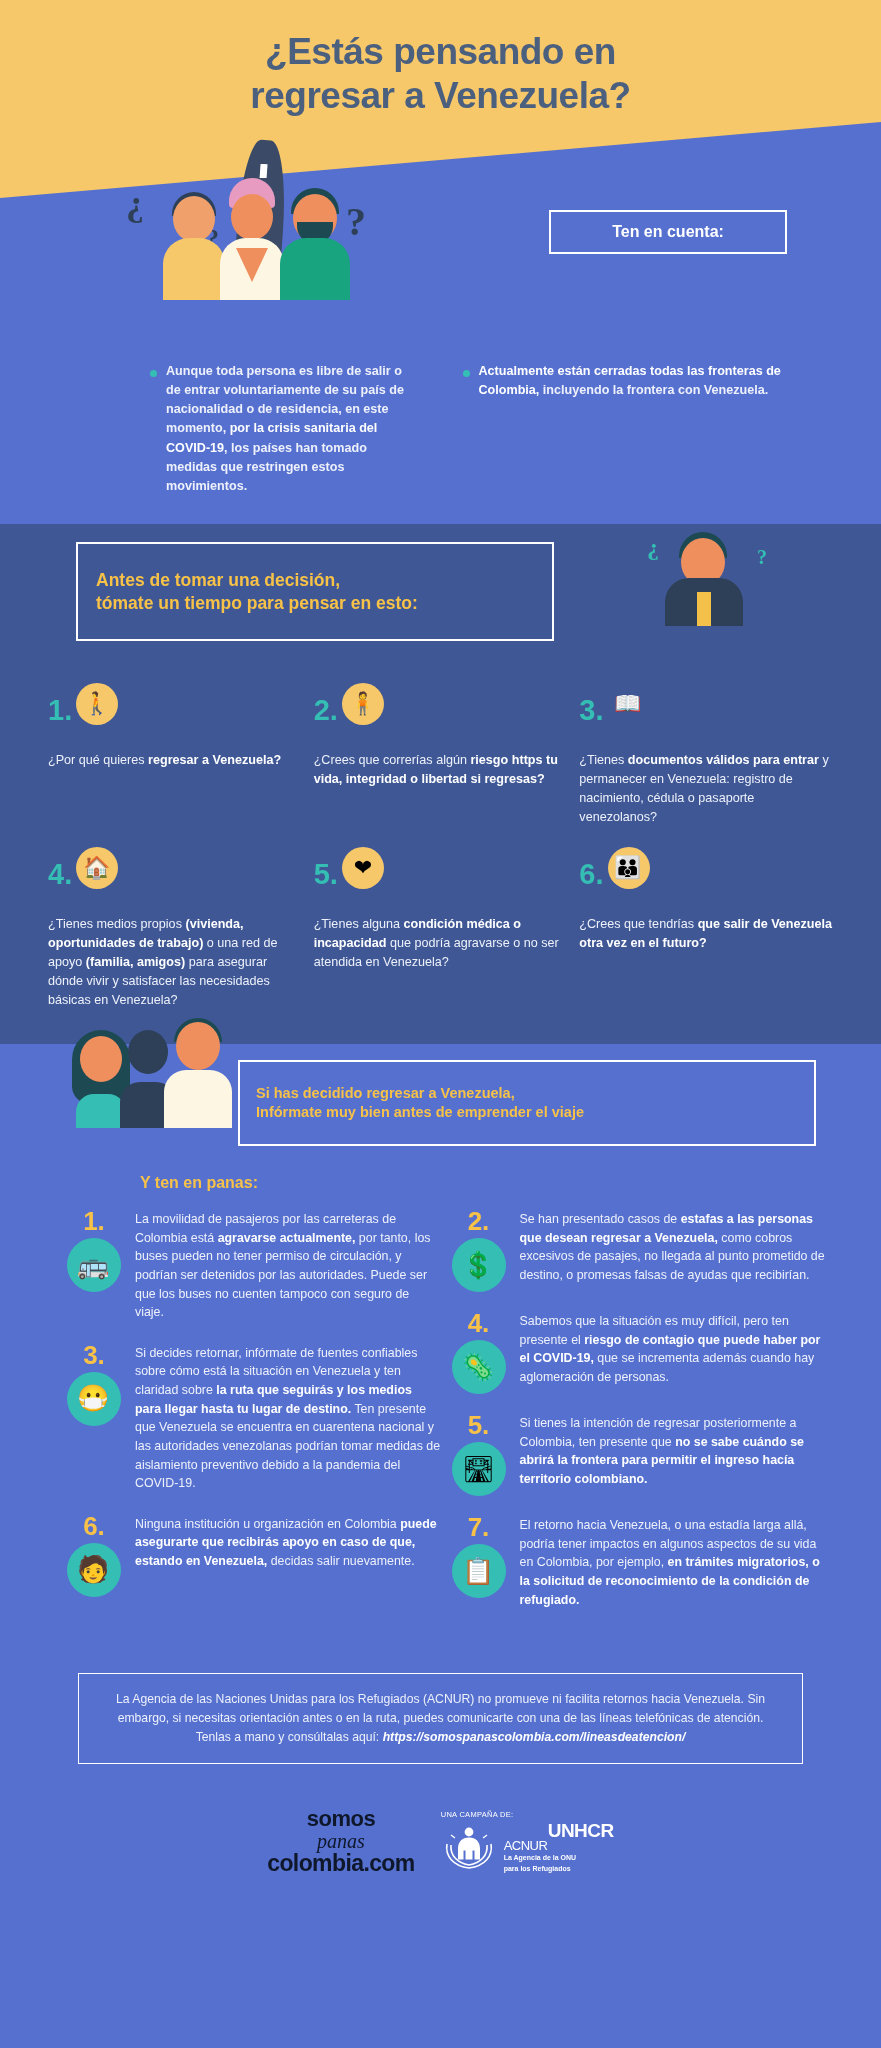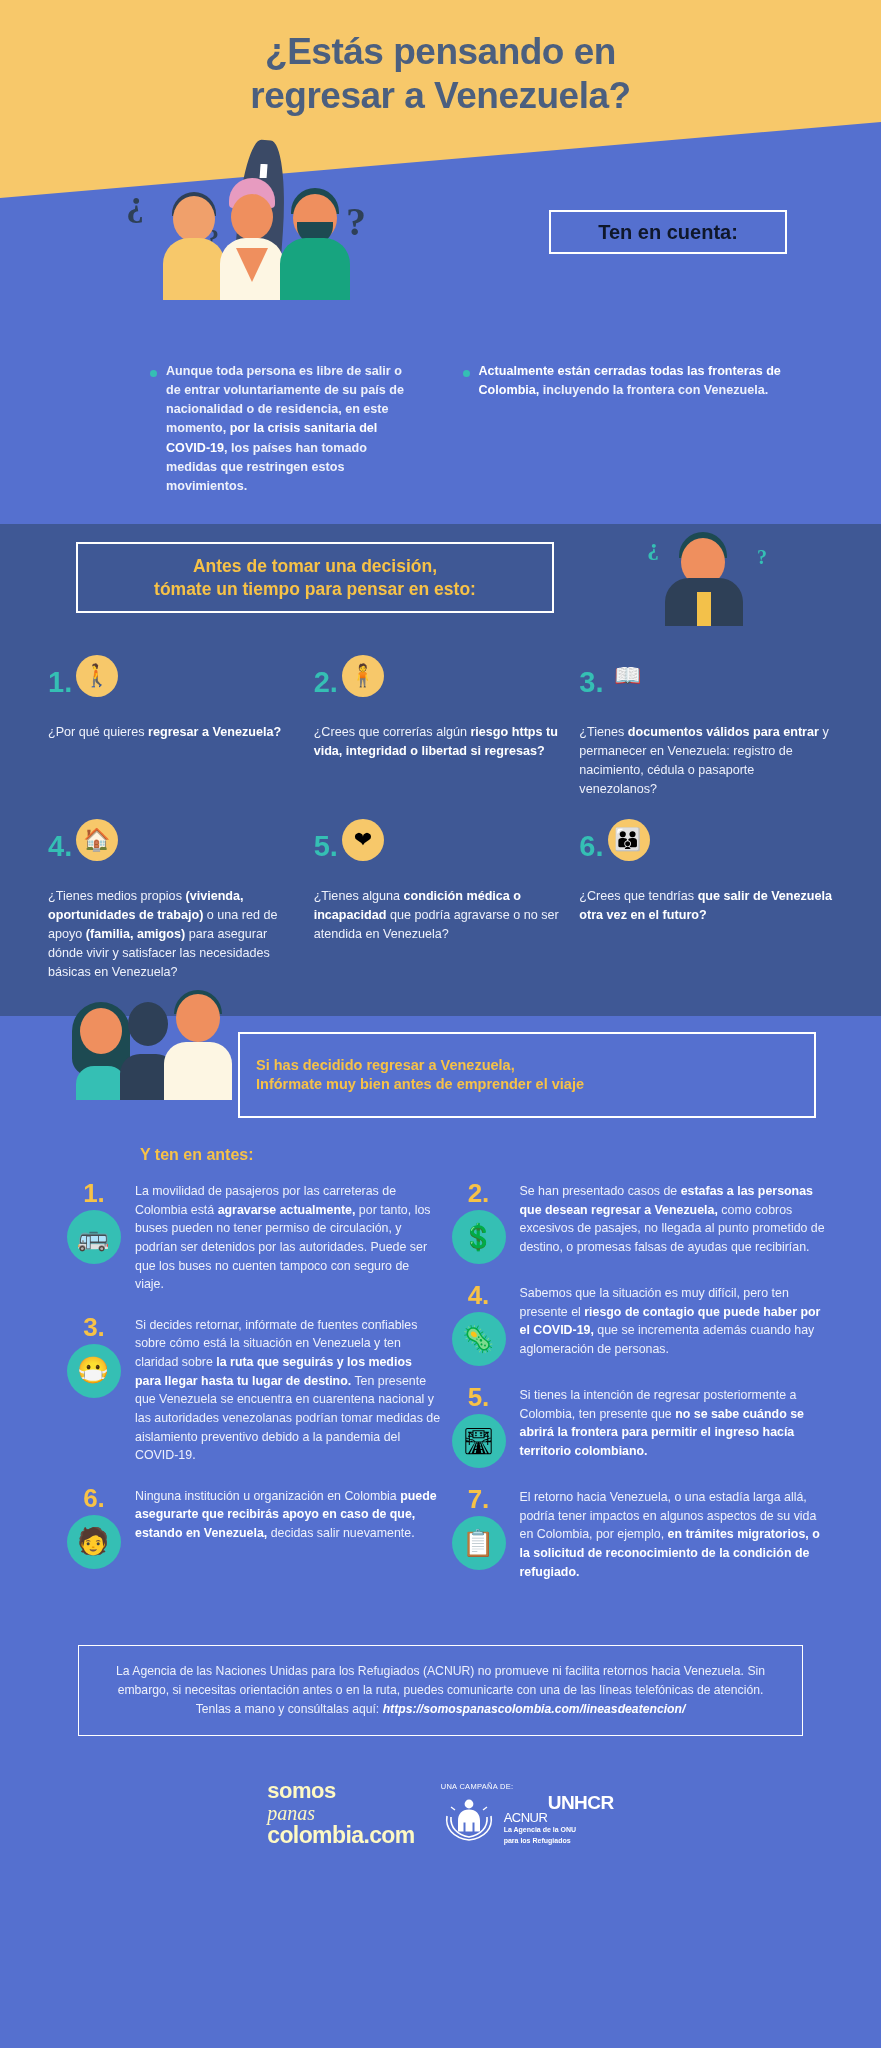--- a/index.html
+++ b/index.html
@@ -96,21 +96,21 @@
     right: 94px;
     top: 210px;
     width: 238px;
     height: 44px;
     border: 2px solid #ffffff;
     display: flex;
     align-items: center;
     justify-content: center;
     z-index: 4;
   }
-  .ten-box span { color: #0f172a; font-weight: bold; font-size: 20px; text-align: right; }
+  .ten-box span { color: #ffffff; font-weight: bold; font-size: 16px; text-align: right; }
 
   
   .intro {
     background: #5570cf;
     padding: 62px 0 28px 0;
     display: flex;
   }
   .intro-col { width: 50%; display: flex; }
   .intro-col.left { padding-left: 150px; padding-right: 30px; }
   .intro-col.right { padding-left: 22px; padding-right: 68px; }
@@ -141,22 +141,21 @@
   .sec2-figure .f-body { position: absolute; left: 12px; bottom: 0; width: 78px; height: 48px; background: #2e4057; border-radius: 24px 24px 0 0; }
   .sec2-figure .f-collar { position: absolute; left: 44px; bottom: 0; width: 14px; height: 34px; background: #f3c14a; }
   .sec2-figure .f-q { position: absolute; color: #35bfb4; font-weight: bold; font-family: "Liberation Serif", serif; }
   .sec2-figure .f-q1 { left: -6px; top: 4px; font-size: 24px; }
   .sec2-figure .f-q2 { right: -4px; top: 16px; font-size: 20px; }
 
   .sec2-banner {
     margin: 0 0 0 76px;
     width: 478px;
     border: 2px solid #ffffff;
-    padding: 11px 18px;
-    text-align: center;
+    padding: 25px 18px;
   }
   .sec2-banner div { color: #f7c247; font-weight: bold; font-size: 17.5px; line-height: 1.3; }
 
   .qgrid {
     display: grid;
     grid-template-columns: repeat(3, 1fr);
     column-gap: 10px;
     row-gap: 14px;
     padding: 38px 46px 0 48px;
   }
@@ -238,21 +237,21 @@
   .disclaimer i { font-style: italic; font-weight: bold; color: #ffffff; }
 
   
   .footer {
     display: flex;
     align-items: center;
     justify-content: center;
     gap: 26px;
     padding: 44px 0 46px 0;
   }
-  .logo-spc { color: #fef9c3; line-height: 1.0; }
+  .logo-spc { color: #0f172a; text-align: center; line-height: 1.0; }
   .logo-spc .l1 { font-size: 22px; font-weight: bold; letter-spacing: -0.5px; }
   .logo-spc .l2 { font-size: 20px; font-style: italic; font-family: "Liberation Serif", serif; margin: 1px 0; }
   .logo-spc .l3 { font-size: 23px; font-weight: bold; letter-spacing: -0.6px; }
   .logo-unhcr { color: #ffffff; }
   .logo-unhcr .campana { font-size: 7.5px; letter-spacing: .3px; margin-bottom: 3px; }
   .unhcr-row { display: flex; align-items: center; gap: 7px; }
   .unhcr-text .u1 { font-size: 19px; font-weight: bold; line-height: .95; letter-spacing: -.5px; margin-left: 44px; }
   .unhcr-text .u2 { font-size: 13px; font-weight: normal; line-height: .95; letter-spacing: -.5px; }
   .unhcr-text .u3 { font-size: 7px; font-weight: bold; margin-top: 2px; line-height: 1.2; }
 </style>
@@ -382,21 +381,21 @@
       <div class="g3">
           <div class="hair"></div>
           <div class="h"></div>
           <div class="b"></div>
         </div>
     </div>
     <div class="sec3-banner">
       <div>Si has decidido regresar a Venezuela,</div>
       <div>Infórmate muy bien antes de emprender el viaje</div>
     </div>
-    <div class="ytc">Y ten en antes:</div>
+    <div class="ytc">Y ten en panas:</div>
 
     <div class="tips">
       <div class="col-left" id="tips-left">
           <div class="tip">
             <div class="tip-left">
               <div class="tip-num">1.</div>
               <div class="tip-icon">🚌</div>
             </div>
             <div class="tip-text">La movilidad de pasajeros por las carreteras de Colombia está <b>agravarse actualmente,</b> por tanto, los buses pueden no tener permiso de circulación, y podrían ser detenidos por las autoridades. Puede ser que los buses no cuenten tampoco con seguro de viaje.</div>
           </div>

